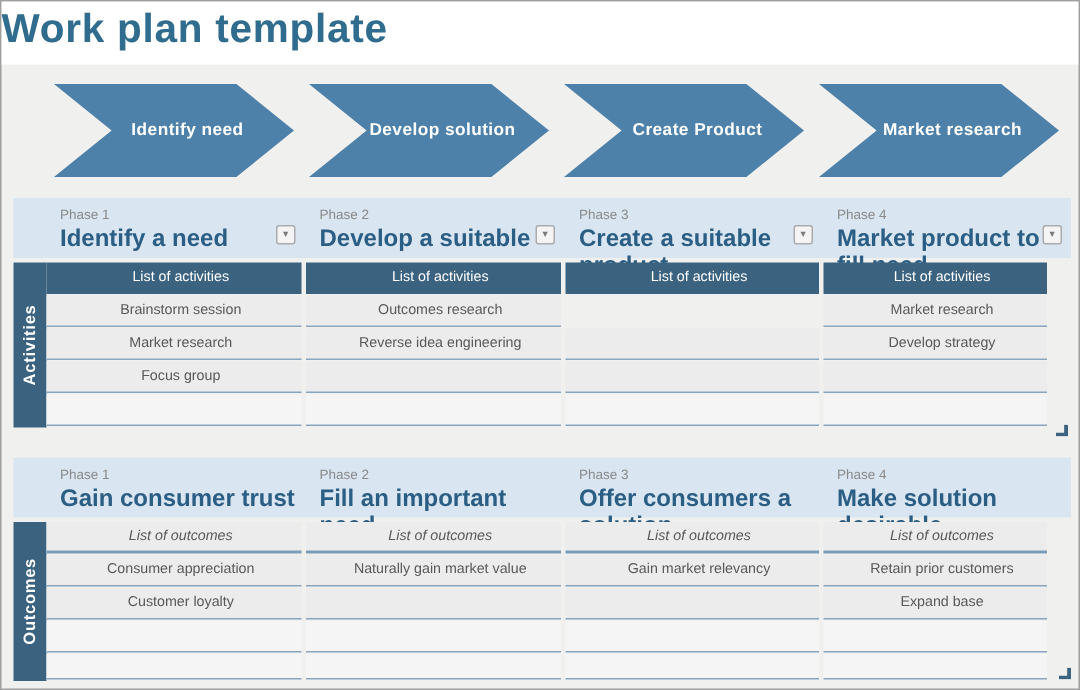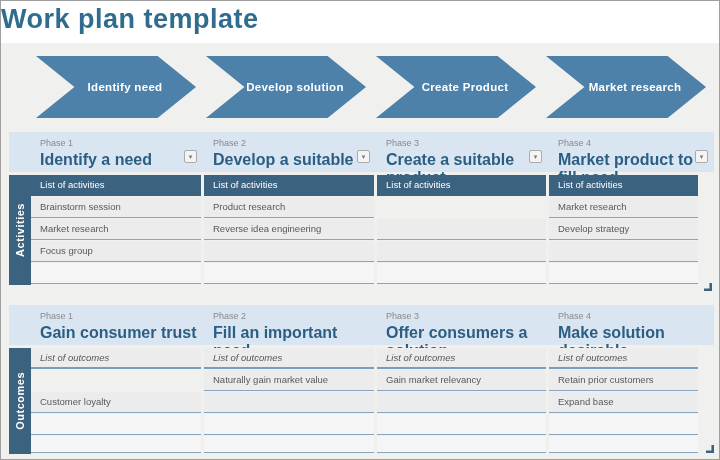--- a/index.html
+++ b/index.html
@@ -21,21 +21,21 @@
   .dd{position:absolute;right:6px;bottom:9px;width:13px;height:13px;background:#f4f4f4;border:1px solid #ababab;border-radius:2px;box-sizing:border-box;display:flex;align-items:center;justify-content:center;}
   .ddg{font-size:7px;color:#7a7a7a;line-height:1;}
 
   .sidelabel{position:absolute;left:8px;width:22px;background:var(--dark_header);display:flex;align-items:center;justify-content:center;}
   .sidelabel span{writing-mode:vertical-rl;transform:rotate(180deg);color:#fff;font-size:11px;font-weight:bold;letter-spacing:0.5px;}
   .s0{top:174px;height:110px}.s1{top:347px;height:106px}
 
   .trow{position:absolute;left:0;right:0;height:22px;}
   .tcell{position:absolute;top:0;height:21px;background:var(--row_bg);border-bottom:1px solid var(--row_border);
     box-sizing:border-box;font-size:9.5px;line-height:20px;color:var(--cell_text);padding-left:9px;
-    white-space:nowrap;overflow:hidden;}
+    white-space:nowrap;overflow:hidden;text-align:center;}
   .c0{left:30px;width:170px}.c1{left:203px;width:170px}.c2{left:376px;width:169px}.c3{left:548px;width:149px}
   .dark .tcell{background:var(--dark_header);color:#fff;border-bottom:none;}
   .lighthead .tcell{border-bottom:2px solid #7a9db9;font-style:italic;}
   .empty .tcell{background:#f5f5f5;}
   .short .tcell{height:17px;}
 
   .handle{position:absolute;width:8px;height:8px;background:var(--dark_header);
     clip-path:polygon(100% 0,100% 100%,0 100%,0 68%,68% 68%,68% 0);}
 </style>
 </head>
@@ -94,21 +94,21 @@
     </div>
 
   <div class="trow dark" style="top:174px">
     <div class="tcell c0">List of activities</div>
     <div class="tcell c1">List of activities</div>
     <div class="tcell c2">List of activities</div>
     <div class="tcell c3">List of activities</div>
   </div>
   <div class="trow" style="top:196px">
     <div class="tcell c0">Brainstorm session</div>
-    <div class="tcell c1">Product research</div>
+    <div class="tcell c1">Outcomes research</div>
     <div class="tcell c3">Market research</div>
   </div>
   <div class="trow" style="top:218px">
     <div class="tcell c0">Market research</div>
     <div class="tcell c1">Reverse idea engineering</div>
     <div class="tcell c2"></div>
     <div class="tcell c3">Develop strategy</div>
   </div>
   <div class="trow" style="top:240px">
     <div class="tcell c0">Focus group</div>
@@ -147,20 +147,21 @@
       <span>Outcomes</span>
     </div>
 
   <div class="trow lighthead" style="top:347px">
     <div class="tcell c0">List of outcomes</div>
     <div class="tcell c1">List of outcomes</div>
     <div class="tcell c2">List of outcomes</div>
     <div class="tcell c3">List of outcomes</div>
   </div>
   <div class="trow" style="top:369px">
+    <div class="tcell c0">Consumer appreciation</div>
     <div class="tcell c1">Naturally gain market value</div>
     <div class="tcell c2">Gain market relevancy</div>
     <div class="tcell c3">Retain prior customers</div>
   </div>
   <div class="trow" style="top:391px">
     <div class="tcell c0">Customer loyalty</div>
     <div class="tcell c1"></div>
     <div class="tcell c2"></div>
     <div class="tcell c3">Expand base</div>
   </div>

